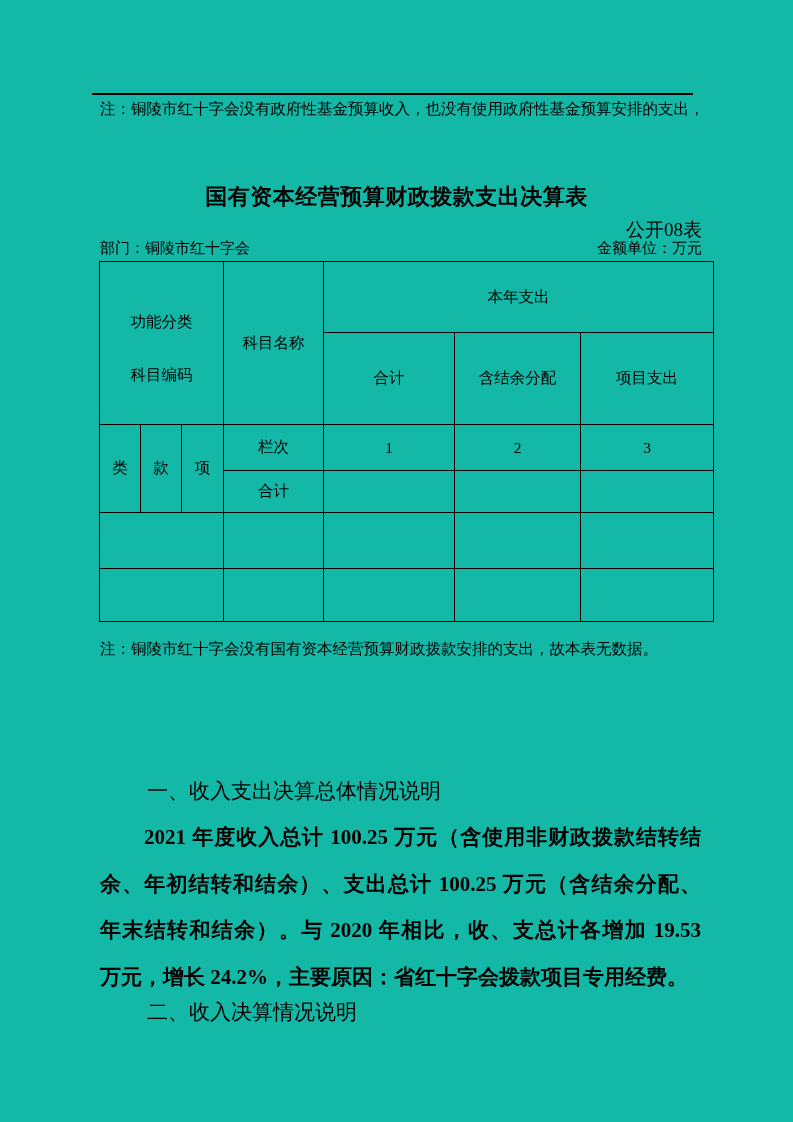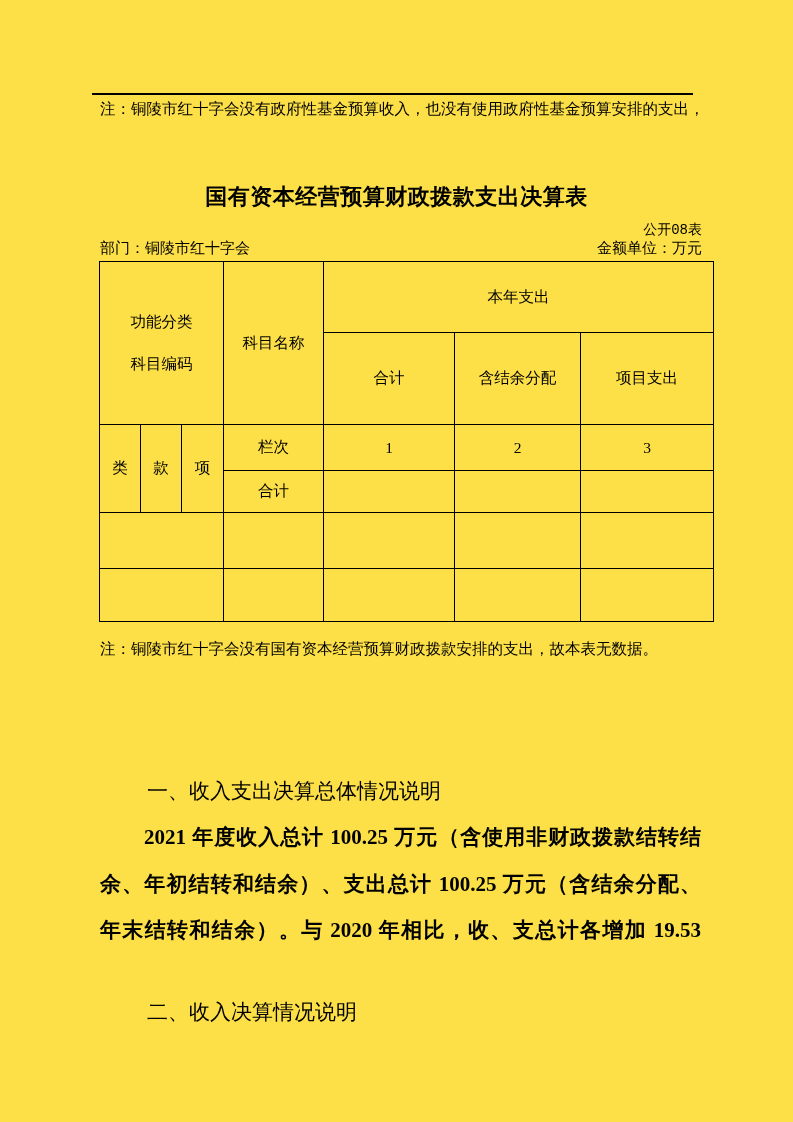--- a/index.html
+++ b/index.html
@@ -1,21 +1,21 @@
 <!DOCTYPE html>
 <html><head>
 <meta charset="utf-8">
 <style>
   html, body { margin: 0; padding: 0; background: #e8e8e8; }
   .page {
     position: relative;
     width: 793px;
     height: 1122px;
     margin: 0 auto;
-    background: #fde047;
+    background: #14b8a6;
     color: #000;
     font-family: "Liberation Serif", "DejaVu Serif", serif;
     overflow: hidden;
   }
   .abs { position: absolute; }
 
   .top-rule {
     left: 92px; top: 93px; width: 601px;
     border-top: 2px solid #000;
     height: 0;
@@ -34,23 +34,22 @@
     text-align: center;
     font-family: "Liberation Sans", "DejaVu Sans", sans-serif;
     font-weight: bold;
     font-size: 22px;
     line-height: 26px;
     letter-spacing: 0.5px;
   }
 
   .table-code {
     right: 91px; top: 221px;
-    font-size: 14px; line-height: 18px;
+    font-size: 19px; line-height: 18px;
     text-align: left;
-    font-family: Liberation Mono, monospace;
   }
   .meta-row {
     left: 100px; top: 239px; width: 602px;
     display: flex; justify-content: space-between;
     font-size: 15px; line-height: 18px; gap: 28px;
   }
 
   table.budget {
     position: absolute;
     left: 99px; top: 261px;
@@ -59,21 +58,21 @@
     table-layout: fixed;
     font-size: 15.5px;
   }
   table.budget td {
     border: 1.5px solid #000;
     text-align: center;
     vertical-align: middle;
     padding: 0;
     overflow: hidden;
   }
-  .fc-line { line-height: 22px; }
+  .fc-line { line-height: 22px; margin-top: 11px; }
   .fc-gap { height: 20px; }
 
   .part-heading {
     left: 96px; top: 737px; width: 608px;
     text-align: center;
     font-family: "Liberation Sans", "DejaVu Sans", sans-serif;
     font-weight: bold;
     font-size: 21px;
     line-height: 27px;
   }
@@ -181,17 +180,18 @@
 
   <div class="abs note note-bottom">注：铜陵市红十字会没有国有资本经营预算财政拨款安排的支出，故本表无数据。</div>
 
 
   <div class="abs sub-heading sub-heading-1">一、收入支出决算总体情况说明</div>
 
   <div class="abs body-para">
     <div class="body-line first">2021 年度收入总计 100.25 万元（含使用非财政拨款结转结</div>
     <div class="body-line">余、年初结转和结余）、支出总计 100.25 万元（含结余分配、</div>
     <div class="body-line">年末结转和结余）。与 2020 年相比，收、支总计各增加 19.53</div>
+    <div class="body-line last">万元，增长 24.2%，主要原因：省红十字会拨款项目专用经费。</div>
   </div>
 
   <div class="abs sub-heading sub-heading-2">二、收入决算情况说明</div>
 
 </div>
 
 </body></html>

